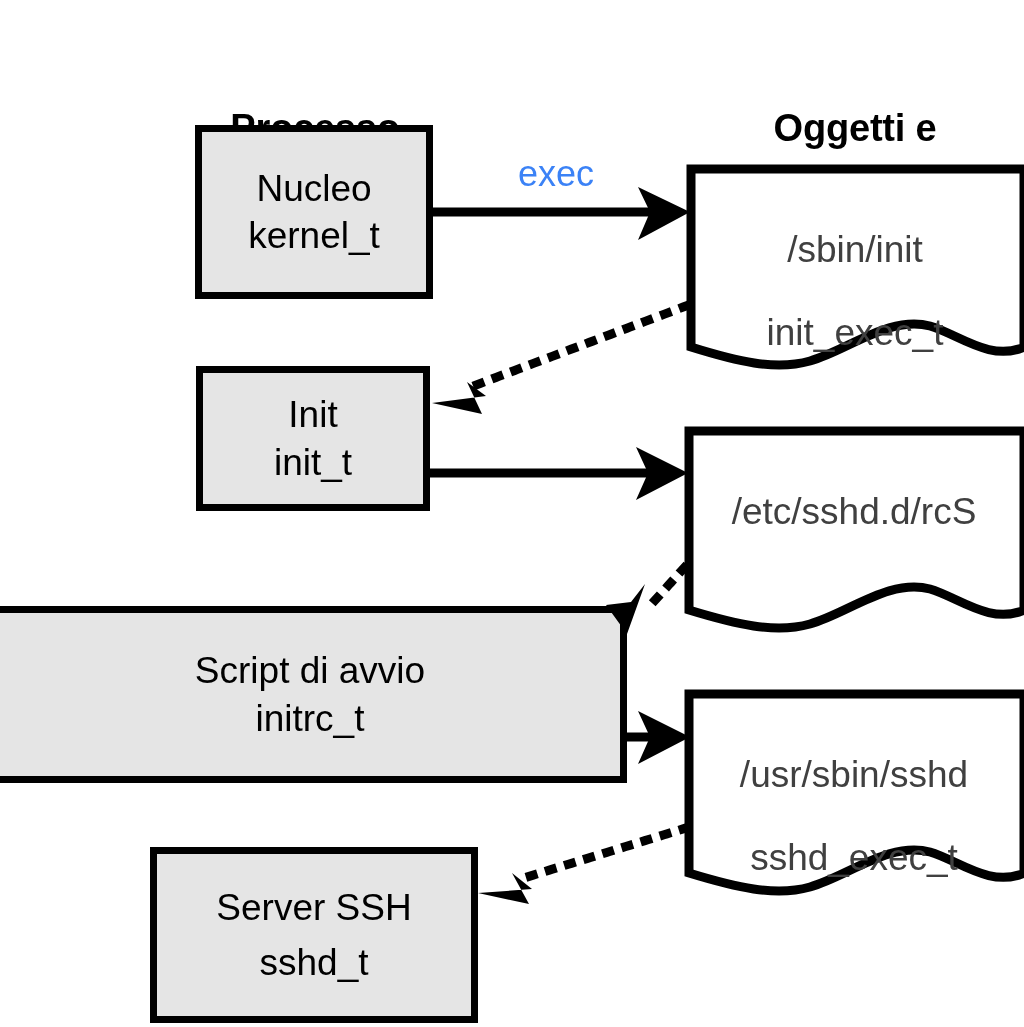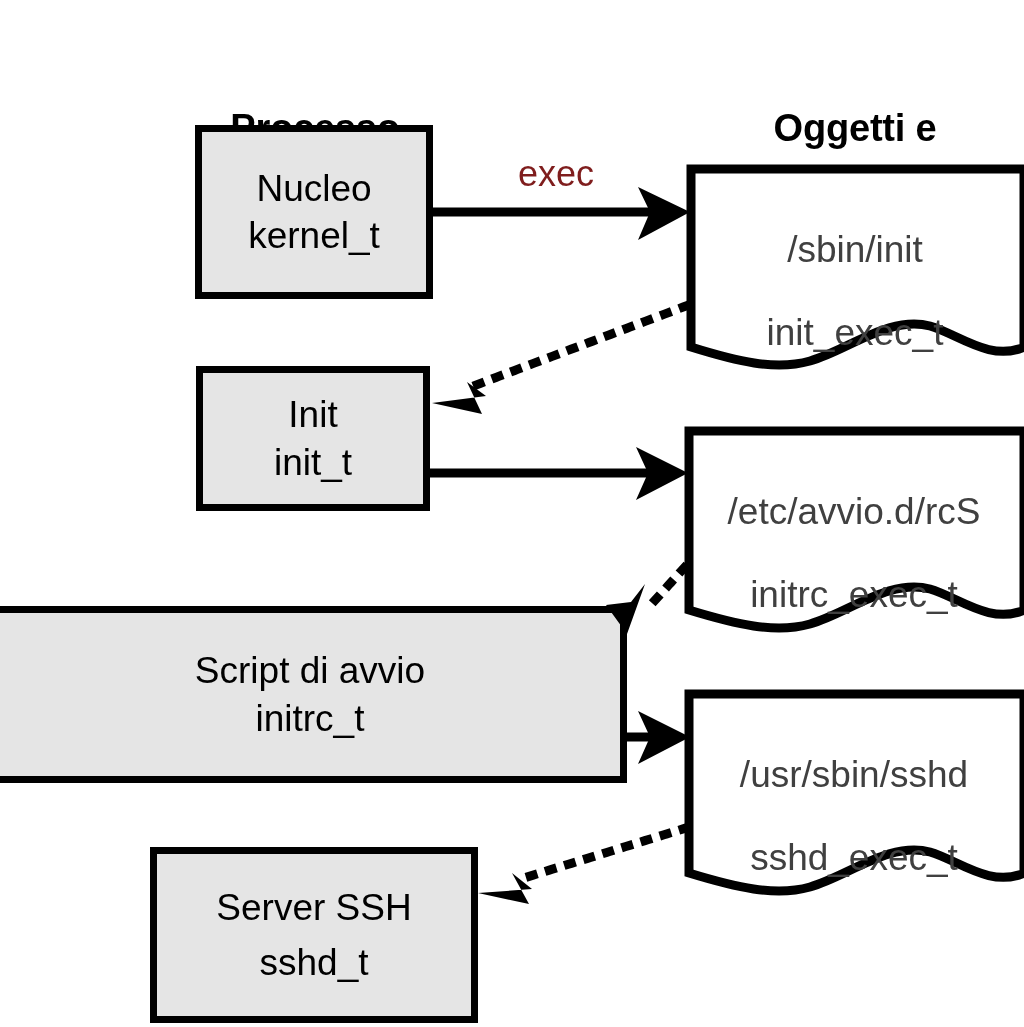--- a/index.html
+++ b/index.html
@@ -69,21 +69,21 @@
     left: 0; top: 0;
     width: 1024px;
     height: 1027px;
     z-index: 5;
     pointer-events: none;
   }
   .edge-label {
     position: absolute;
     font-size: 36px;
     line-height: 1;
-    color: #7f1d1d;
+    color: #3b82f6;
     white-space: pre;
     z-index: 6;
   }
 </style>
 </head>
 <body>
 
 <div id="canvas">
 
   <div class="col-header" style="left:165px; top:3px; width:300px;">
@@ -125,22 +125,21 @@
     <div class="line">/sbin/init</div>
     <div class="line">init_exec_t</div>
   </div>
 
   <div class="doc-shape" style="left:678px; top:420px; width:350px; height:222px;">
     <svg width="350" height="222" viewBox="0 0 350 222">
       <path d="M 11 11 L 346 11 L 346 190 C 312 205 280 177 252 169 C 212 158 170 193 132 204 C 97 214 57 204 11 190 Z" fill="#ffffff" stroke="#000000" stroke-width="9" stroke-linejoin="miter" stroke-linecap="butt"></path>
     </svg>
   </div>
   <div class="doc-label" style="left:686px; top:452px; width:336px;">
-    <div class="line">/etc/avvio.d/rcS</div>
-    <div class="line">initrc_exec_t</div>
+    <div class="line">/etc/sshd.d/rcS</div>
   </div>
 
   <div class="doc-shape" style="left:678px; top:683px; width:350px; height:222px;">
     <svg width="350" height="222" viewBox="0 0 350 222">
       <path d="M 11 11 L 346 11 L 346 190 C 312 205 280 177 252 169 C 212 158 170 193 132 204 C 97 214 57 204 11 190 Z" fill="#ffffff" stroke="#000000" stroke-width="9" stroke-linejoin="miter" stroke-linecap="butt"></path>
     </svg>
   </div>
   <div class="doc-label" style="left:686px; top:715px; width:336px;">
     <div class="line">/usr/sbin/sshd</div>
     <div class="line">sshd_exec_t</div>

